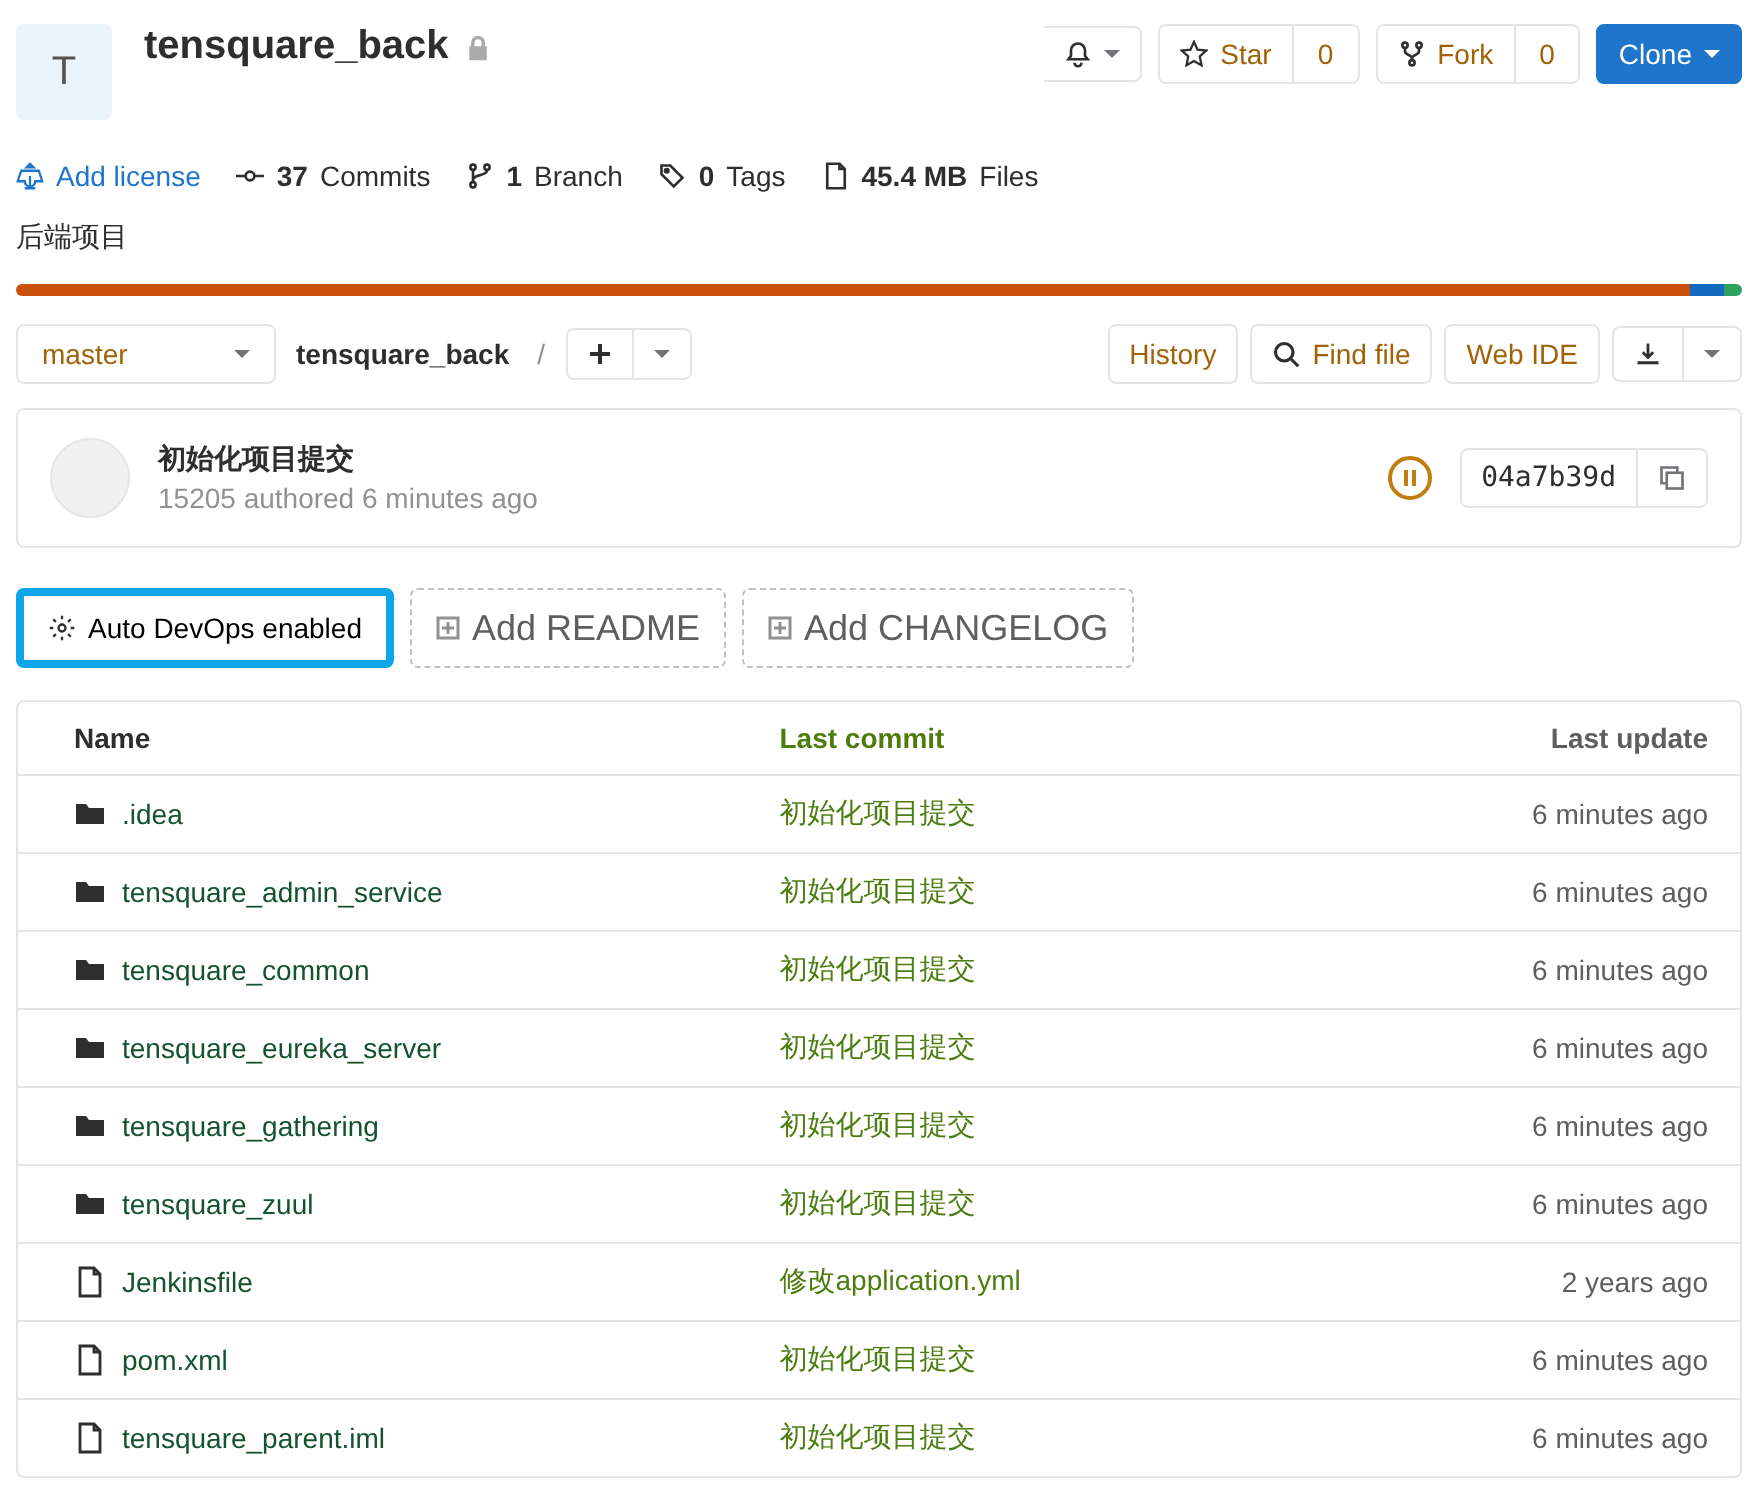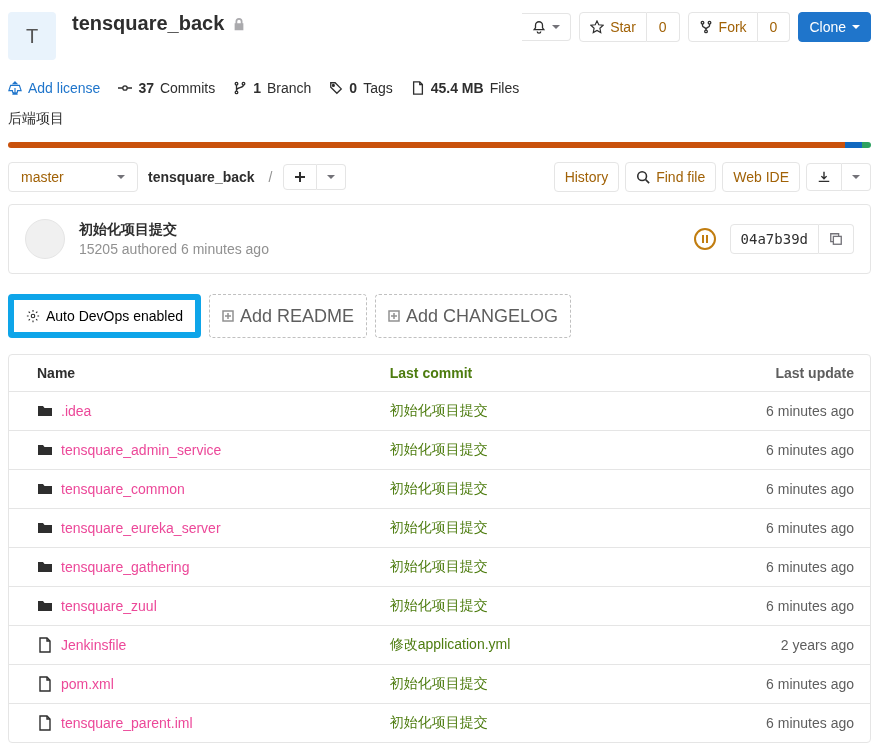--- a/index.html
+++ b/index.html
@@ -37,29 +37,29 @@
 .commit-info { flex: 1; }
 .commit-msg { font-weight: 600; margin-bottom: 2px; }
 .commit-meta { color: #919191; font-size: 14px; }
 .commit-status { width: 22px; height: 22px; border: 2px solid #c17d10; border-radius: 50%; display: flex; align-items: center; justify-content: center; }
 .commit-status-inner { display: flex; gap: 2px; }
 .commit-status-bar { width: 2px; height: 8px; background: #c17d10; }
 .commit-sha { font-family: monospace; border: 1px solid #e5e5e5; padding: 6px 10px; border-radius: 4px 0 0 4px; }
 .copy-btn { border: 1px solid #e5e5e5; border-left: none; padding: 6px 10px; border-radius: 0 4px 4px 0; cursor: pointer; background: #fff; }
 .suggest-row { display: flex; gap: 8px; margin-bottom: 16px; flex-wrap: wrap; }
 .suggest-btn { border: 1px dashed #c0c0c0; background: #fff; padding: 8px 12px; font-size: 18px; border-radius: 4px; cursor: pointer; display: inline-flex; align-items: center; gap: 6px; color: #5e5e5e; }
-.devops-btn { border: 6px solid #0ea5e9; background: #fff; padding: 8px 12px; font-size: 14px; border-radius: 4px; cursor: pointer; display: inline-flex; align-items: center; gap: 6px; }
+.devops-btn { border: 4px solid #0ea5e9; background: #fff; padding: 8px 12px; font-size: 14px; border-radius: 4px; cursor: pointer; display: inline-flex; align-items: center; gap: 6px; }
 .file-table { width: 100%; border: 1px solid #e5e5e5; border-radius: 4px; }
 .file-table-header, .file-row { display: flex; padding: 10px 16px; border-bottom: 1px solid #e5e5e5; align-items: center; }
 .file-row:last-child { border-bottom: none; }
 .file-table-header { font-weight: 600; color: #2e2e2e; }
 .col-name { flex: 0 0 44%; display: flex; align-items: center; gap: 8px; padding-left: 12px; }
 .col-commit { flex: 1; color: #4d7c0f; }
 .col-update { flex: 0 0 18%; text-align: right; color: #5e5e5e; }
-.file-row .col-name { color: #ec4899; cursor: pointer; }
+.file-row .col-name { color: #14532d; cursor: pointer; }
 .file-row .col-commit { cursor: pointer; }
 .folder-icon, .file-icon { flex-shrink: 0; }
 svg { display: block; }
 </style>
 </head>
 <body>
 
 <div class="header">
   <div class="avatar">T</div>
   <div class="title-block">

